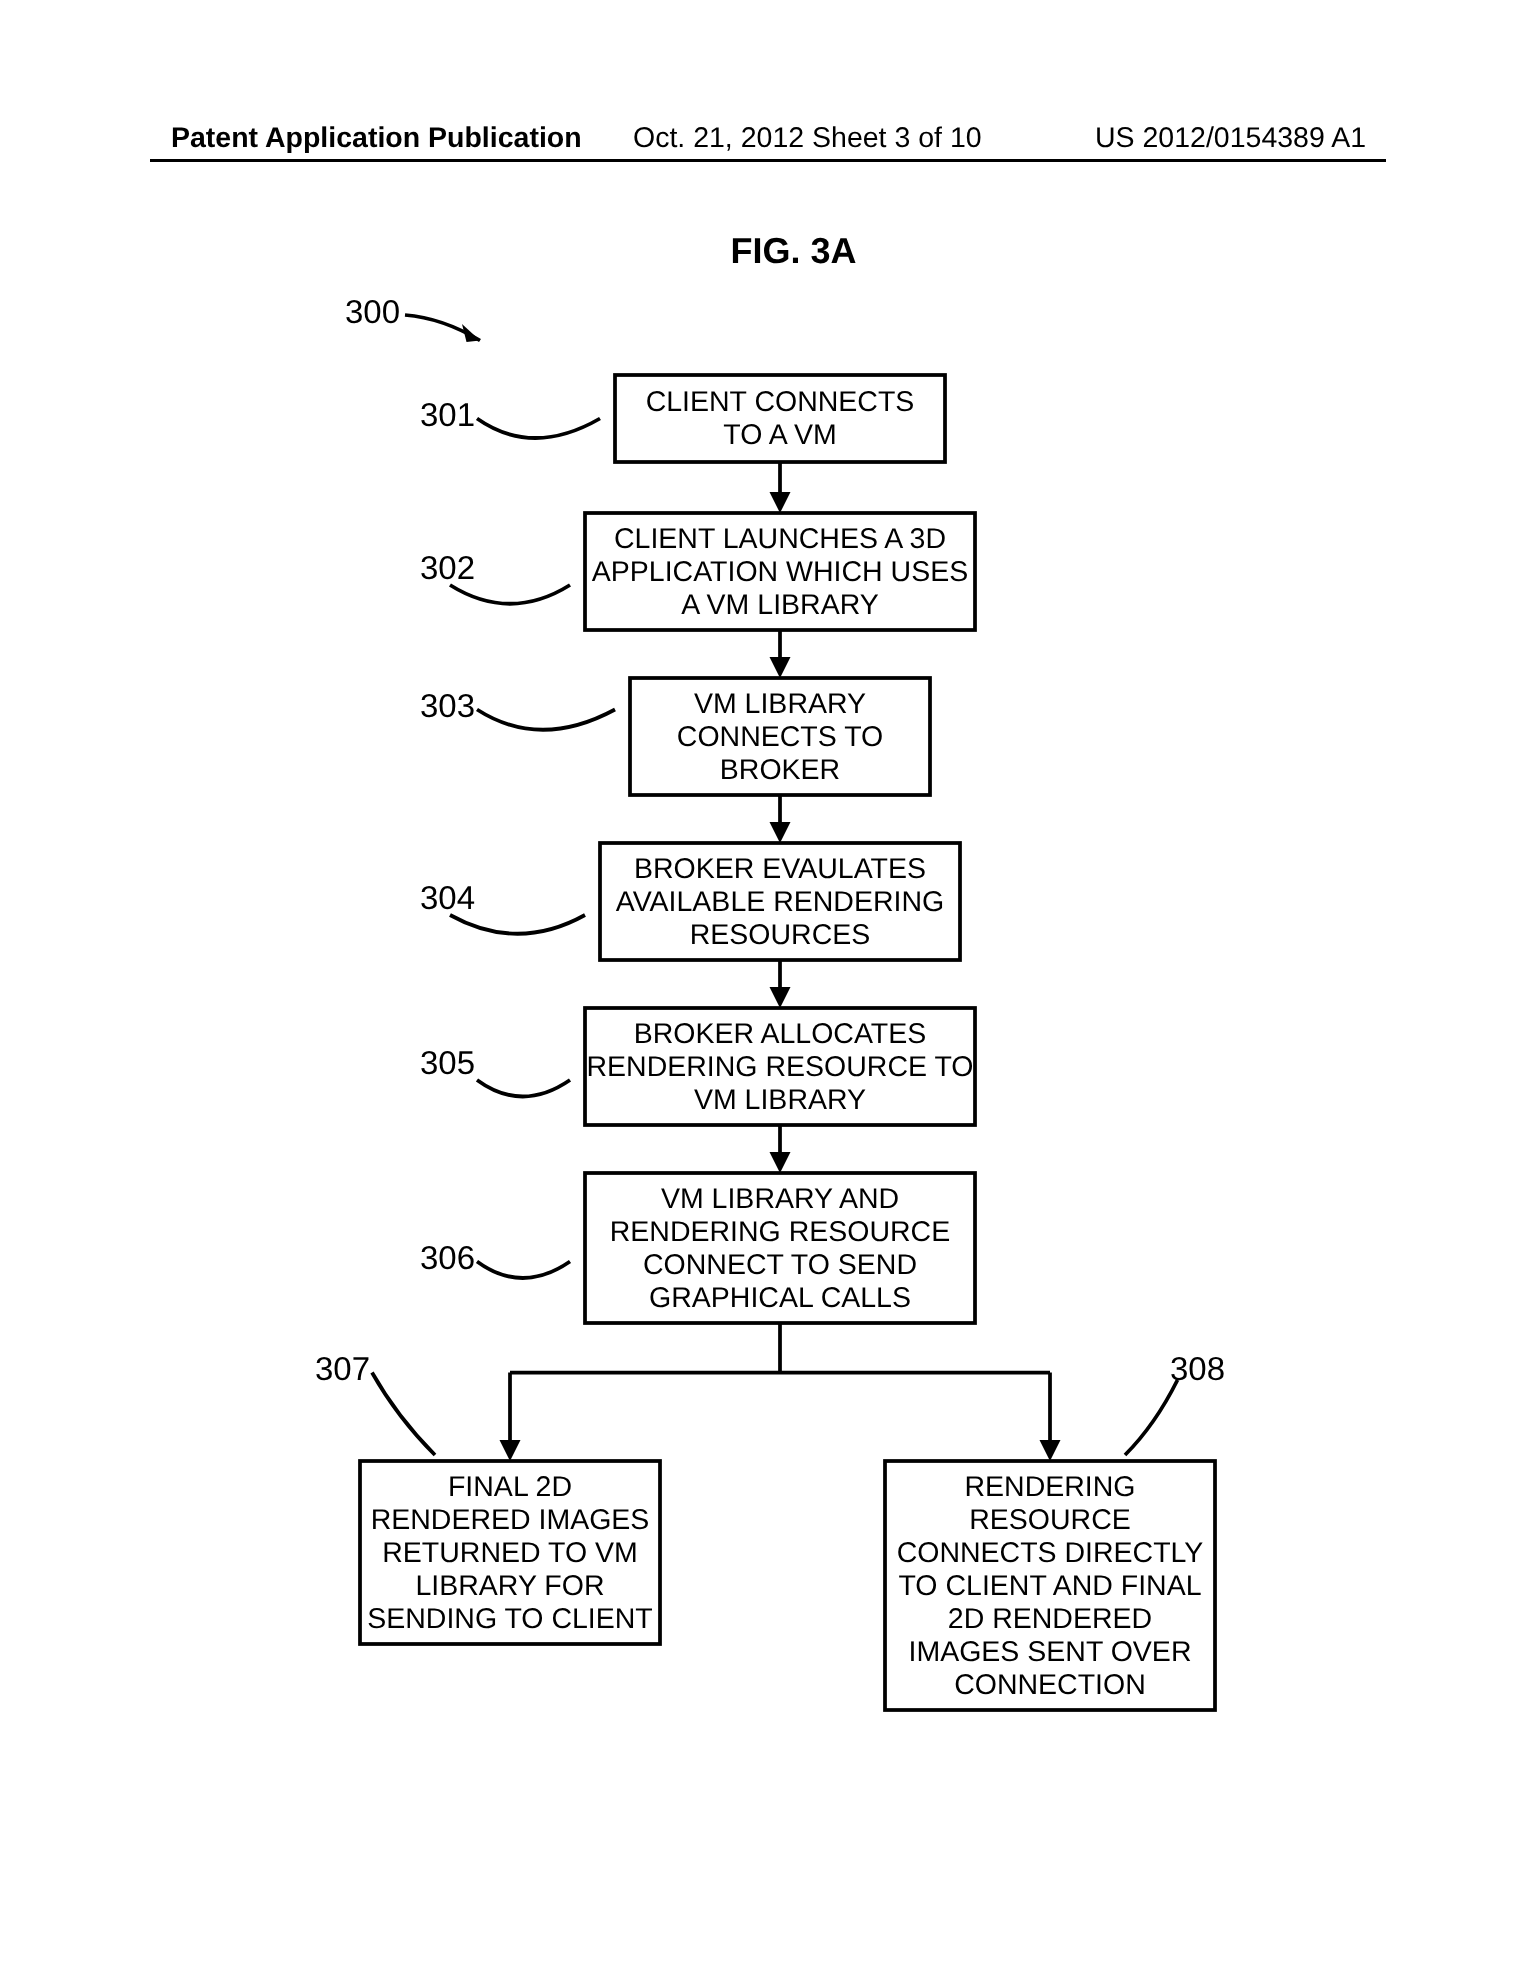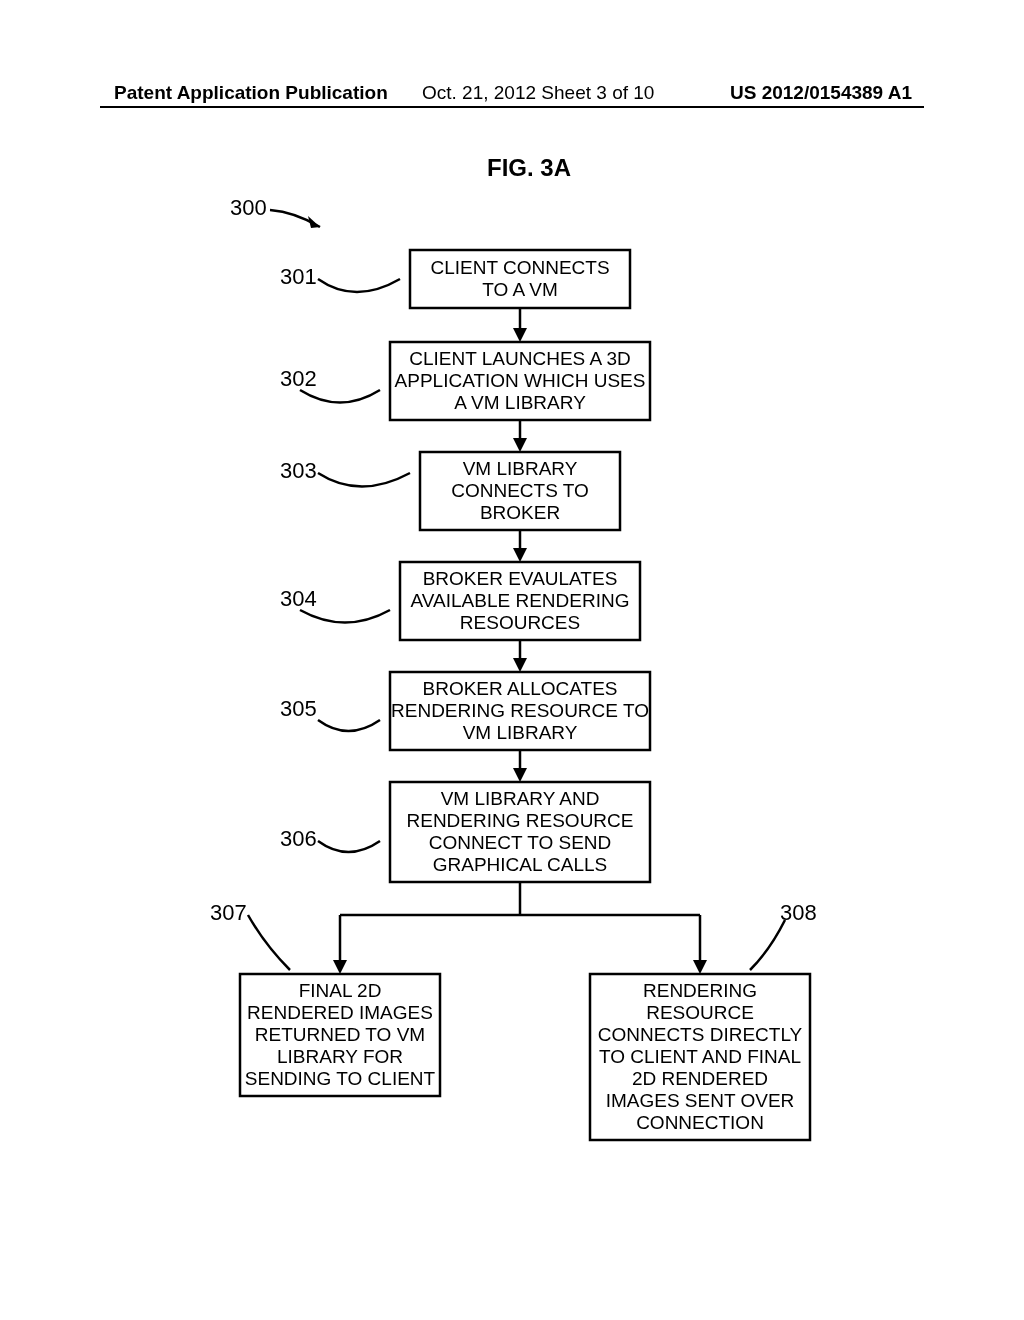--- a/index.html
+++ b/index.html
@@ -25,21 +25,20 @@
   }
   .header-center {
     position: absolute;
     left: 422px;
     font-size: 19px;
   }
   .header-right {
     position: absolute;
     left: 730px;
     font-size: 19px;
-    font-weight: bold;
   }
   .hr {
     position: absolute;
     top: 106px;
     left: 100px;
     width: 824px;
     border-top: 2px solid #000;
   }
   .fig-title {
     position: absolute;

